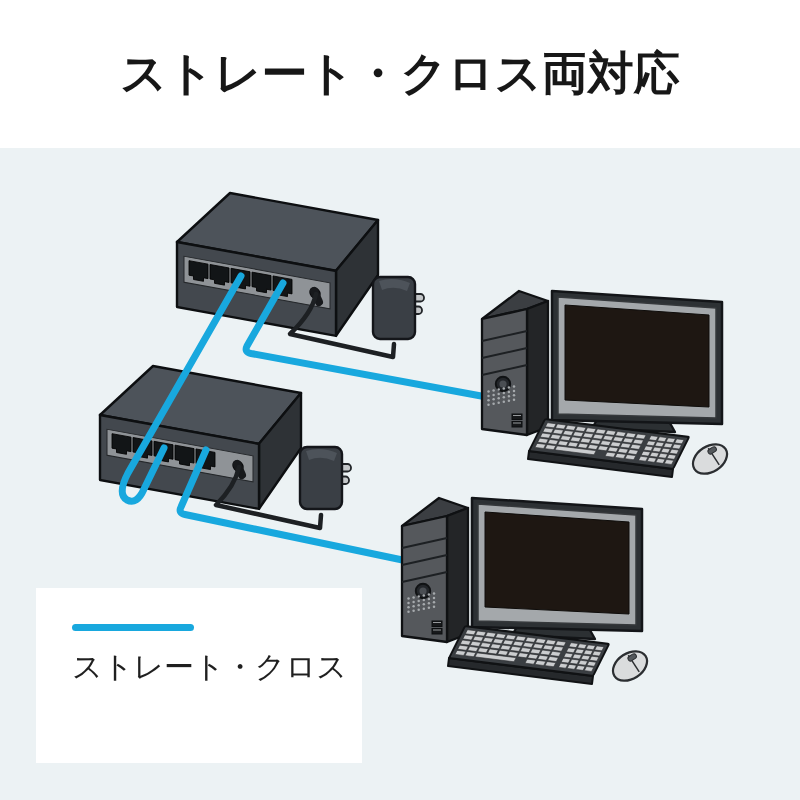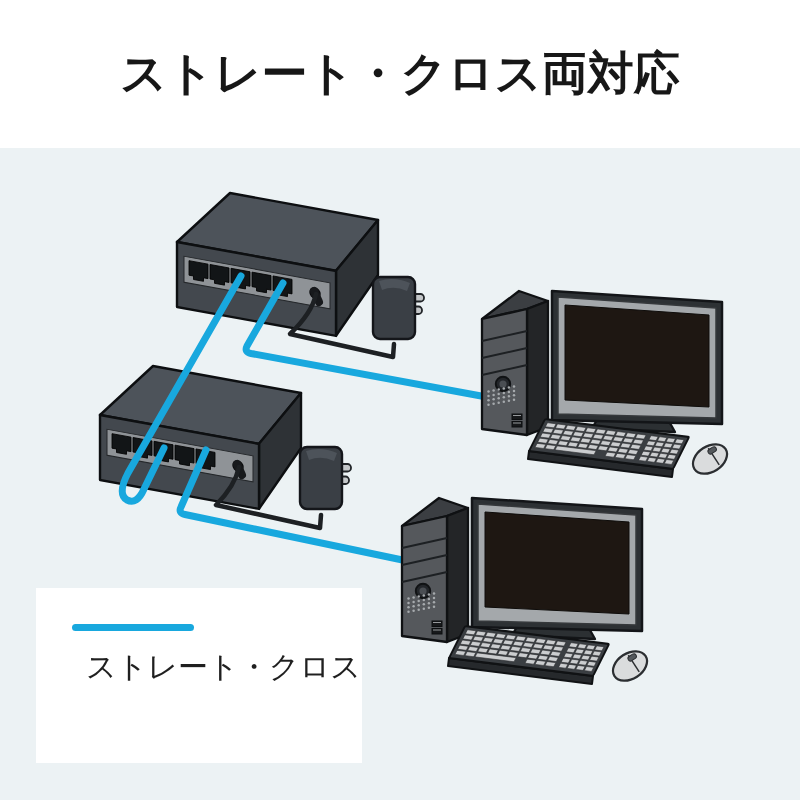--- a/index.html
+++ b/index.html
@@ -45,21 +45,21 @@
   .kb-side{fill:#26292c;stroke:#101214;stroke-width:2;stroke-linejoin:round;}
   .kb-top{fill:#3a3e42;stroke:#101214;stroke-width:2;}
   .keys rect{fill:#cbcdcf;stroke:#2a2d30;stroke-width:0.55;}
   .mouse-body{fill:#dadcdd;stroke:#2b2e31;stroke-width:2.2;}
   .mouse-seam{stroke:#2b2e31;stroke-width:1.5;}
   .mouse-wheel{fill:#54585c;stroke:#2b2e31;stroke-width:1;}
 
   
   .legend{position:absolute;left:36px;top:588px;width:326px;height:175px;background:#ffffff;}
   .key-line{position:absolute;left:36px;top:36px;width:122px;height:7px;border-radius:3.5px;background:#18a8de;}
-  .legend-text{position:absolute;left:50px;width:280px;color:#1f1f1f;font-size:30px;line-height:30px;font-weight:500;}
+  .legend-text{position:absolute;left:36px;width:280px;color:#1f1f1f;font-size:30px;line-height:30px;font-weight:500;}
   .lt1{top:64px;} .lt2{top:111px;}
 </style>
 </head>
 <body>
 
 <div class="page">
 
   <div class="title-band">
     <div class="title">ストレート・クロス両対応</div>
   </div>

